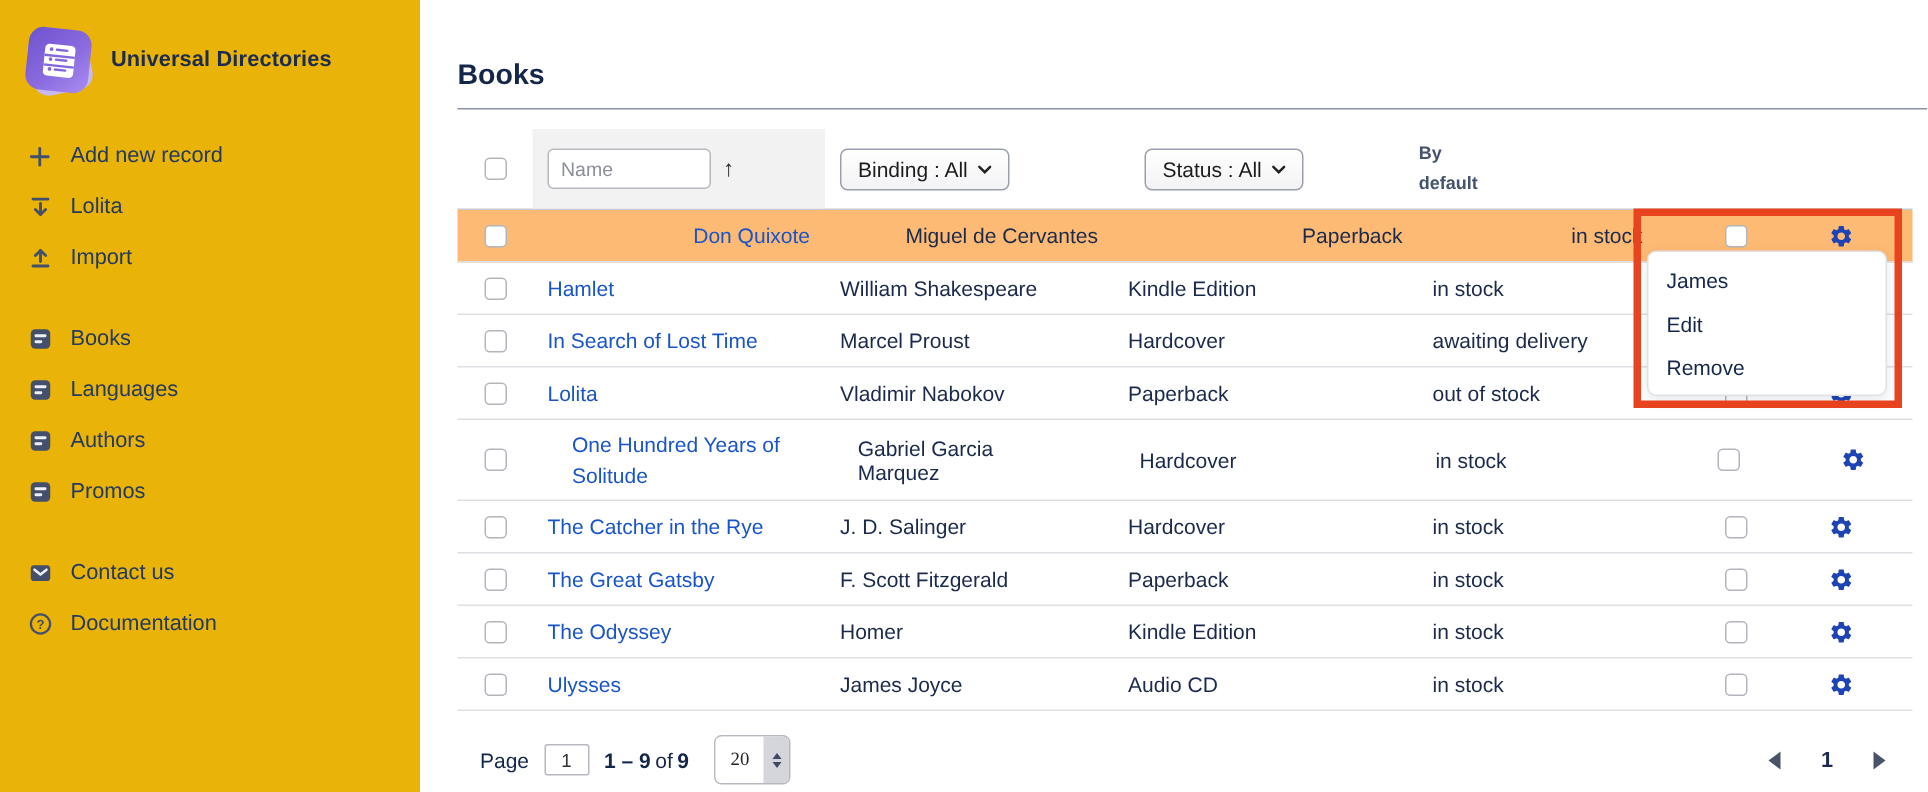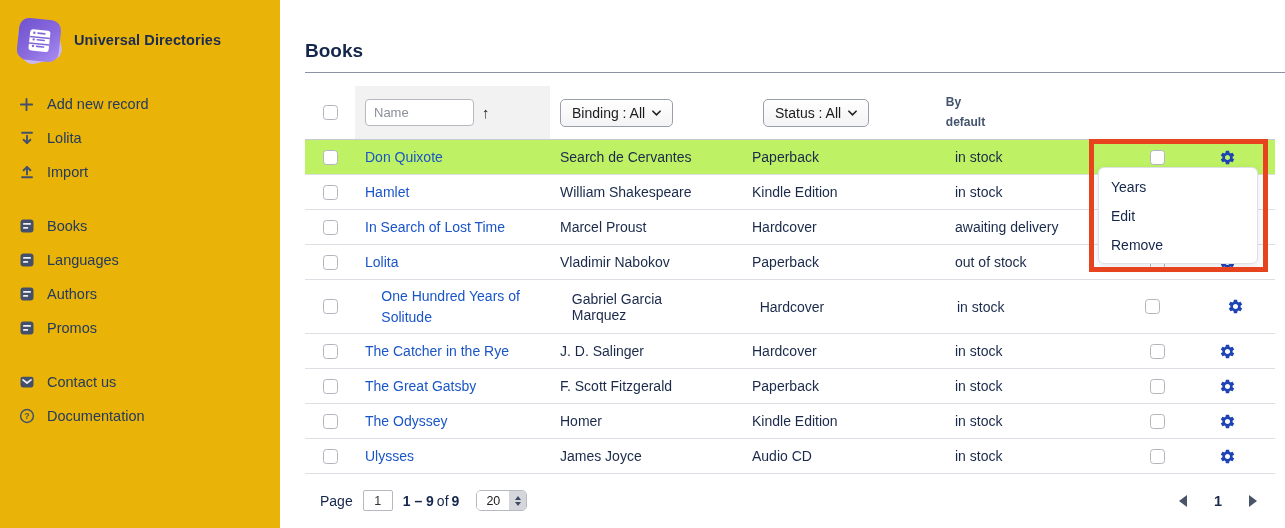--- a/index.html
+++ b/index.html
@@ -23,21 +23,21 @@
   .nav-item { display:flex; align-items:center; gap:12px; height:34px; padding-left:18px;
     font-size:14.5px; color:#243a5e; cursor:pointer; }
   .nav-item .ni { width:17px; height:17px; display:flex; align-items:center; justify-content:center; flex:0 0 auto; }
   
   main { position:absolute; left:280px; top:0; width:1005px; height:528px; background:#fff; }
   .page-title { margin:40px 0 10px 25px; font-size:19px; font-weight:bold; color:#14264a; }
   .title-rule { margin-left:25px; width:980px; border-top:1px solid #8a93a3; }
   .table { margin-left:25px; width:970px; }
   .header-row { display:flex; align-items:center; height:54px; margin-top:13px; border-bottom:1px solid #c6cad1; }
   .row { display:flex; align-items:center; min-height:35px; border-bottom:1px solid #dcdfe3; font-size:14px; color:#1b2a4a; }
-  .row.selected { background:#bef264; }
+  .row.selected { background:#fdba74;text-align:right; }
   .row.tall { min-height:54px;gap:21px; }
   .col-check   { width:50px;  padding-left:18px; display:flex; align-items:center; }
   .col-name    { width:195px; padding:0 10px; }
   .col-author  { width:192px; padding:0 10px; }
   .col-binding { width:203px; padding:0 10px; }
   .col-status  { width:160px; padding:0 10px; }
   .col-default { width:105px; display:flex; justify-content:center; align-items:center; }
   .col-gear    { width:65px;  padding-left:9px; display:flex; align-items:center; }
   .hdr-name-cell { width:195px; height:100%; background:#f2f2f2; display:flex; align-items:center; gap:8px; padding:0 10px; }
   .name-input { width:109px; height:27px; border:1px solid #b6b9bf; border-radius:4px; background:#fff;
@@ -49,21 +49,21 @@
   .bydef-hdr { font-size:12px; font-weight:bold; color:#44546e; line-height:1.65; text-align:left; }
   .cb { width:15px; height:15px; border:1px solid #b2b5bc; border-radius:3.5px; background:#fff; display:inline-block; cursor:pointer; }
   a.book-link { color:#1a55c8; text-decoration:none; cursor:pointer; line-height:1.45; display:inline-block; }
   .gear-btn { display:inline-flex; cursor:pointer; }
   
   .footer-row { display:flex; align-items:center; margin-top:16px; padding-left:15px; font-size:14px; color:#14264a; }
   .page-input { width:30px; height:21px; border:1px solid #b6b9bf; border-radius:2px; text-align:center;
     font-family:"Liberation Sans",sans-serif; font-size:12.5px; color:#333; margin:0 10px; }
   .bold { font-weight:bold; }
   .range-wrap span { margin-right:3px; }
-  .stepper { display:inline-flex; border:1px solid #b6b9bf; border-radius:5px; overflow:hidden; height:21px; margin-left:14px; cursor:pointer; }
+  .stepper { display:inline-flex; border:1px solid #b6b9bf; border-radius:5px; overflow:hidden; height:33px; margin-left:14px; cursor:pointer;font-family:Liberation Serif, serif; }
   .stepper-value { width:32px; background:#fff; display:flex; align-items:center; justify-content:center; font-size:12.5px; color:#222; }
   .stepper-arrows { width:17px; background:#d4d6db; display:flex; flex-direction:column; align-items:center; justify-content:center; gap:2px; }
   .tri-up   { width:0; height:0; border-left:3.5px solid transparent; border-right:3.5px solid transparent; border-bottom:4.5px solid #3e4a63; }
   .tri-down { width:0; height:0; border-left:3.5px solid transparent; border-right:3.5px solid transparent; border-top:4.5px solid #3e4a63; }
   .pager { margin-left:auto; display:flex; align-items:center; gap:27px; padding-right:18px; font-size:14.5px; font-weight:bold; color:#1d2b50; }
   .pg-left  { width:0; height:0; border-top:6px solid transparent; border-bottom:6px solid transparent; border-right:8px solid #4a5468; cursor:pointer; }
   .pg-right { width:0; height:0; border-top:6px solid transparent; border-bottom:6px solid transparent; border-left:8px solid #4a5468; cursor:pointer; }
   
   .context-menu { position:absolute; left:1098px; top:167px; width:160px; background:#fff;
     border:1px solid #e0e1e5; border-radius:6px; box-shadow:0 3px 9px rgba(23,43,77,.10);
@@ -234,21 +234,21 @@
         </div>
       </div>
       <div class="col-gear"></div>
     </div>
 
     <div class="row selected">
       <div class="col-check">
           <span class="cb"></span>
         </div>
       <div class="col-name"><a class="book-link">Don Quixote</a></div>
-      <div class="col-author">Search de Cervantes</div>
+      <div class="col-author">Miguel de Cervantes</div>
       <div class="col-binding">Paperback</div>
       <div class="col-status">in stock</div>
       <div class="col-default">
           <span class="cb"></span>
         </div>
       <div class="col-gear">
           <span class="gear-btn">
             <svg width="17" height="17">
               <use href="#gear"></use>
             </svg>
@@ -432,18 +432,18 @@
       <span class="pager">
         <span class="pg-left"></span>
         <span>1</span>
         <span class="pg-right"></span>
       </span>
     </div>
   </div>
 </main>
 
 <div class="context-menu">
-  <div class="item">Years</div>
+  <div class="item">James</div>
   <div class="item">Edit</div>
   <div class="item">Remove</div>
 </div>
 
 <div class="annotation-box"></div>
 
 </body></html>

